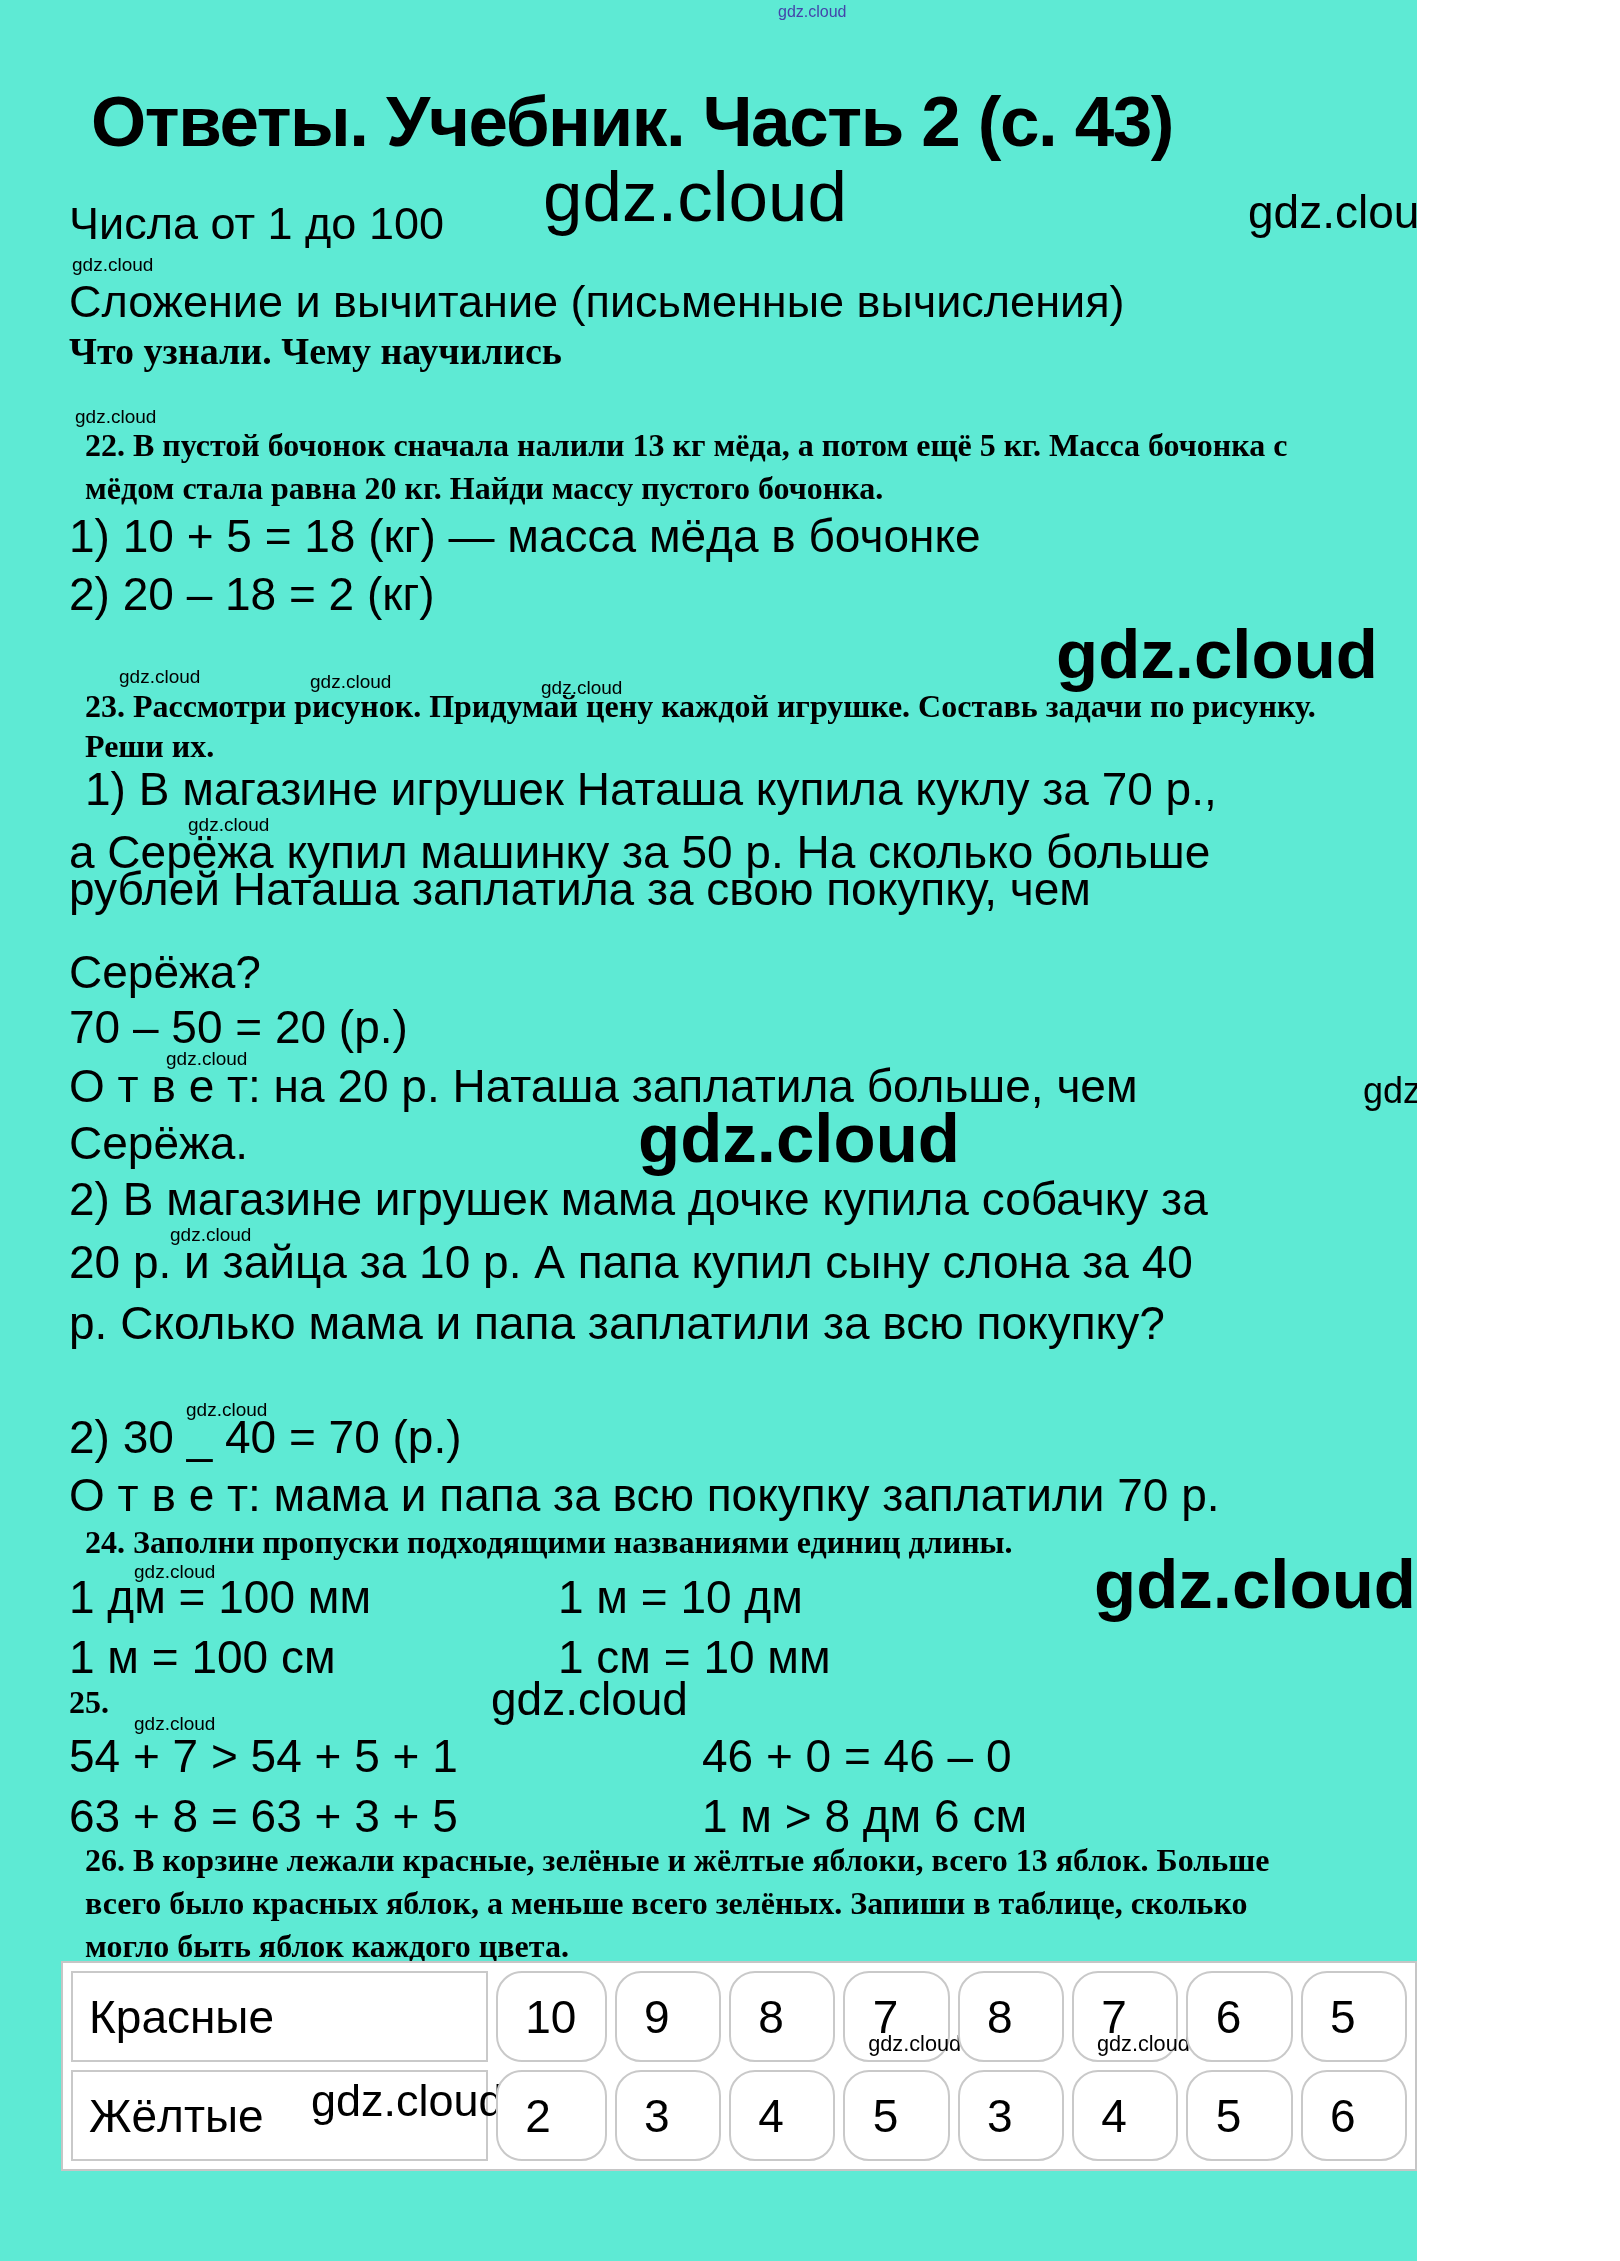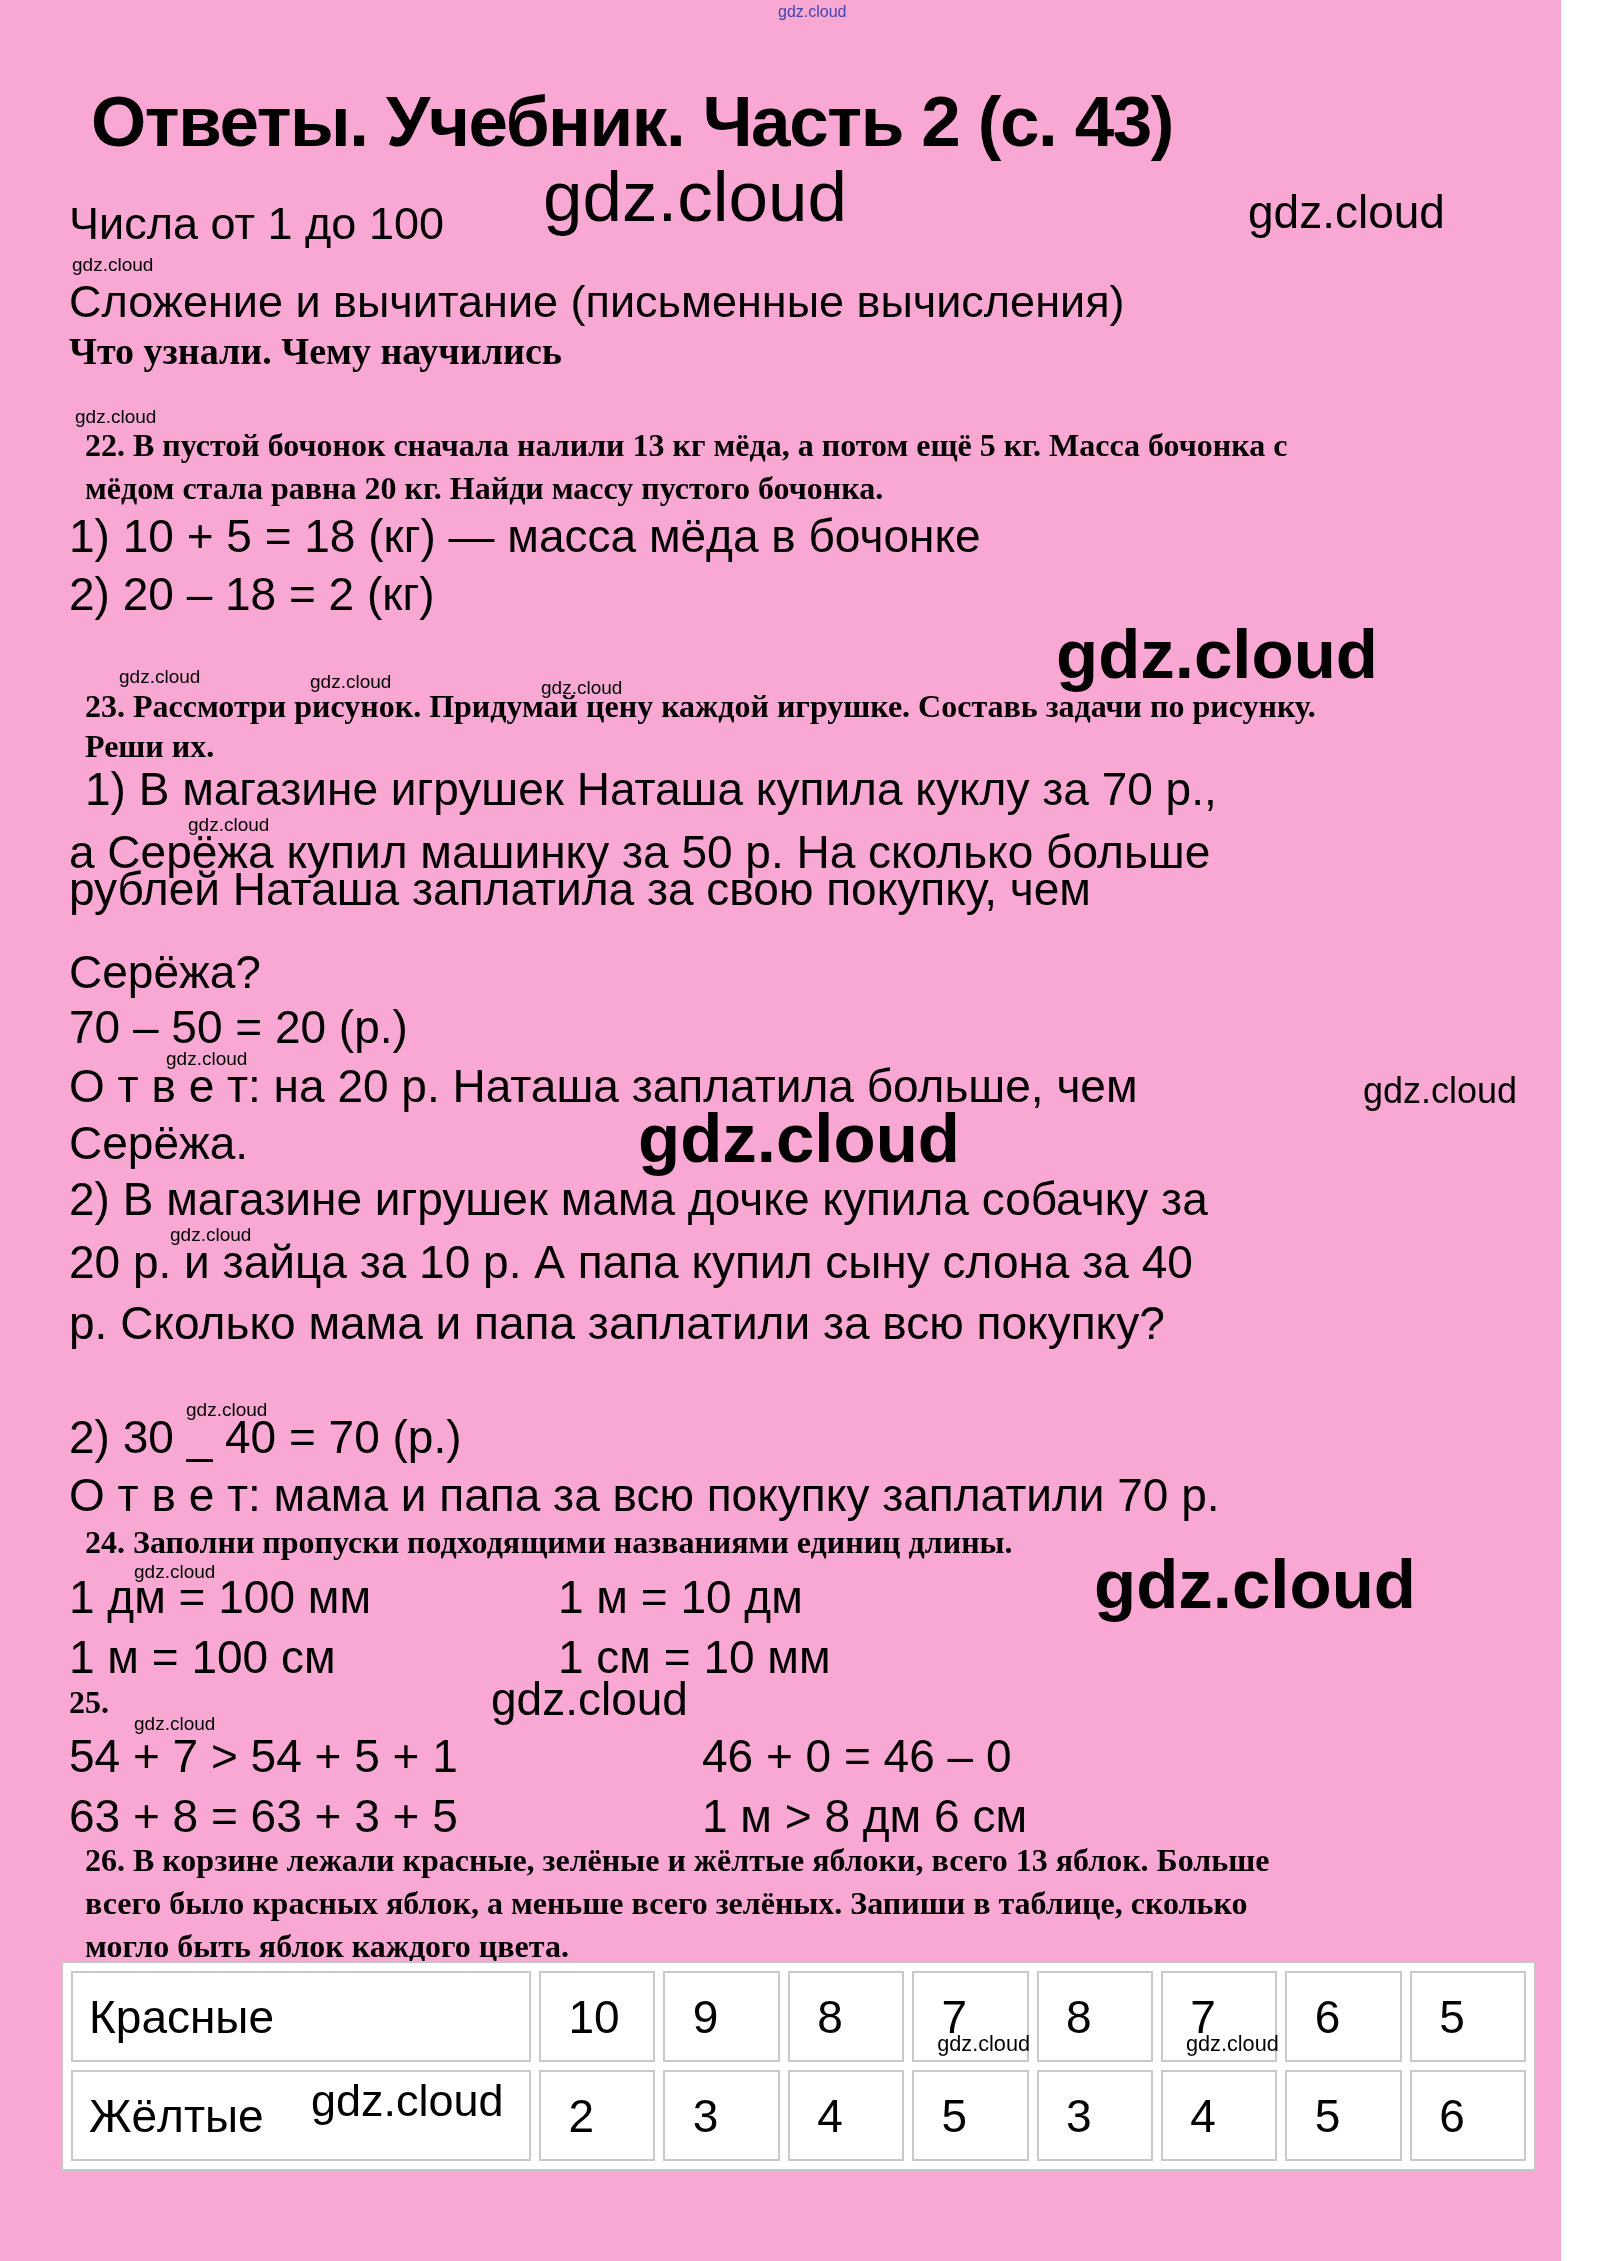--- a/index.html
+++ b/index.html
@@ -1,23 +1,24 @@
 <!DOCTYPE html>
 <html style="font-size:11.6px"><head>
 <meta charset="utf-8">
 <style>
   html,body{margin:0;padding:0;background:#ffffff;}
   .page{
     position:relative;
-    width:1561px;
+    width:1386px;
     height:2261px;
-    background:#f9a8d4;
+    background:#5eead4;
     overflow:hidden;
     font-family:"Liberation Sans", sans-serif;
     color:#000000;
+    padding-left:31px;
   }
   .abs{position:absolute;white-space:pre;}
   .wm-top{
     font-size:16px;
     color:#4444aa;
     letter-spacing:0px;
   }
   .title{
     font-size:71px;
     font-weight:700;
@@ -67,21 +68,21 @@
     font-size:46px;
     vertical-align:middle;
     position:relative;
     padding:0 0 0 27.4px;
     overflow:visible;
   }
   table.apples td.label{
     width:440px;
     padding-left:16px;
   }
-  table.apples td.val{width:85px;}
+  table.apples td.val{width:85px;border-radius:26px;}
   .wm-cell{
     position:absolute;
     left:23px;
     bottom:2.9px;
     font-size:21.7px;
     font-weight:400;
     white-space:pre;
   }
   .wm-in-label{
     position:absolute;

